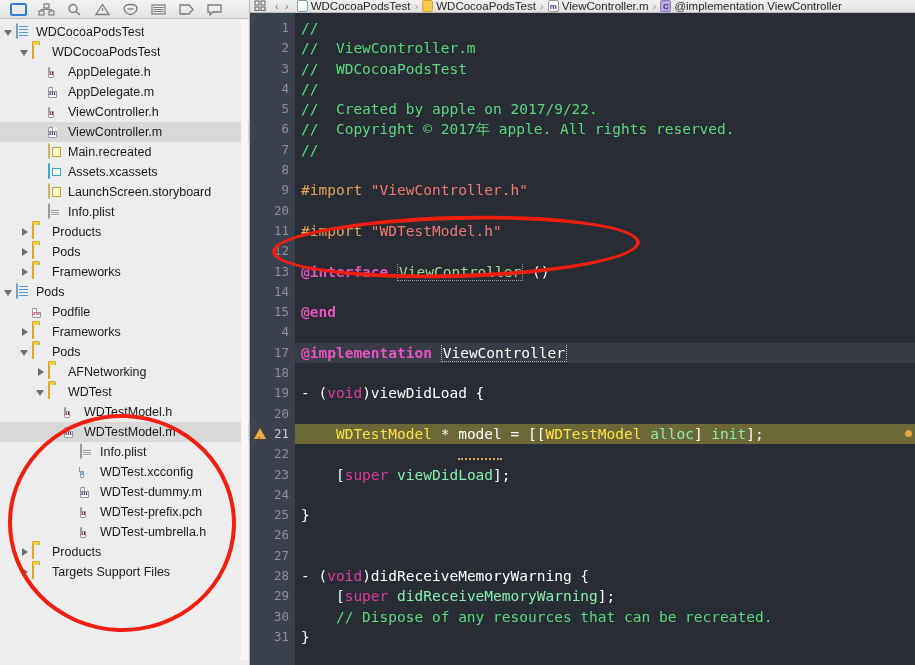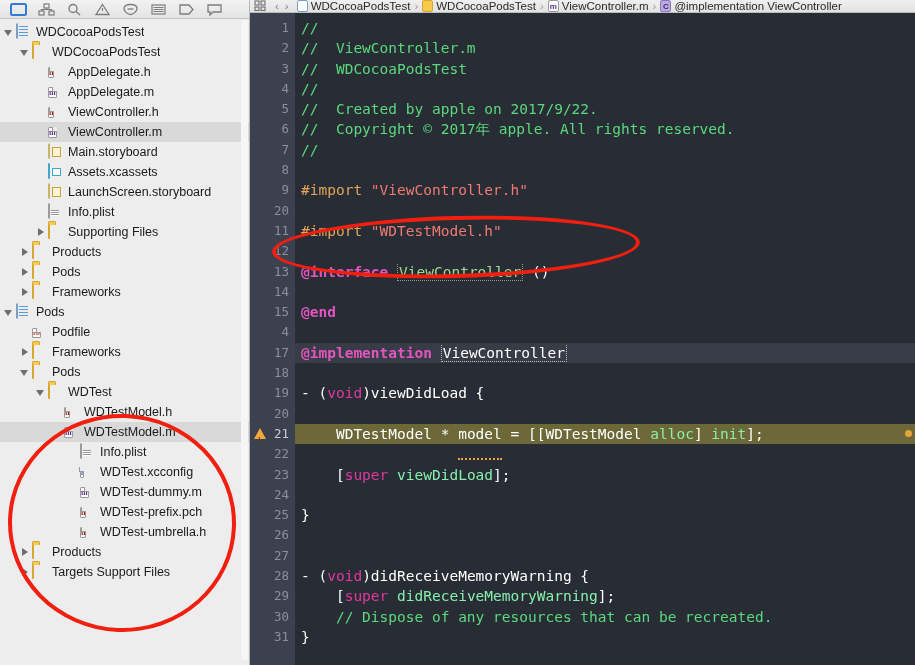--- a/index.html
+++ b/index.html
@@ -285,21 +285,21 @@
   }
   #lines .ln.cur { background: #383c47; }
   #lines .ln.warn { background: #6d6838; }
   .c-cmt  { color: #5bd97c; }
   .c-pre  { color: #e5a458; }
   .c-str  { color: #ef7a72; }
   .c-kw   { color: #e455c0; font-weight: bold; }
   .c-kw2  { color: #e0399e; }
   .c-plain{ color: #ffffff; }
   .c-msg  { color: #86efac; }
-  .c-cls  { color: #ffffff; }
+  .c-cls  { color: #fde047; }
   .underlined {
     border-bottom: 1px dotted #b9bcc4;
     border-left: 1px dotted #b9bcc4;
     border-right: 1px dotted #b9bcc4;
     padding: 0 1px 0 1px;
     color: #ffffff;
   }
   .underlined-green {
     border-bottom: 1px dotted #8fa08c;
     border-left: 1px dotted #8fa08c;
@@ -442,45 +442,39 @@
         <div class="row selected">
           <span style="display:inline-block;width:35px;flex:0 0 35px"></span>
           <span class="tri "></span>
           <span class="ico"><span class="ico-m"><span class="doc-page">m</span></span></span>
           <span class="lbl">ViewController.m</span>
         </div>
         <div class="row">
           <span style="display:inline-block;width:35px;flex:0 0 35px"></span>
           <span class="tri "></span>
           <span class="ico"><span class="sb-icon"></span></span>
-          <span class="lbl">Main.storyboard</span>
+          <span class="lbl">Main.recreated</span>
         </div>
         <div class="row">
           <span style="display:inline-block;width:35px;flex:0 0 35px"></span>
           <span class="tri "></span>
           <span class="ico"><span class="assets-icon"></span></span>
           <span class="lbl">Assets.xcassets</span>
         </div>
         <div class="row">
           <span style="display:inline-block;width:35px;flex:0 0 35px"></span>
           <span class="tri "></span>
           <span class="ico"><span class="sb-icon"></span></span>
           <span class="lbl">LaunchScreen.storyboard</span>
         </div>
         <div class="row">
           <span style="display:inline-block;width:35px;flex:0 0 35px"></span>
           <span class="tri "></span>
           <span class="ico"><span class="plist-icon"></span></span>
           <span class="lbl">Info.plist</span>
-        </div>
-        <div class="row">
-          <span style="display:inline-block;width:35px;flex:0 0 35px"></span>
-          <span class="tri closed"></span>
-          <span class="ico"><span class="folder"></span></span>
-          <span class="lbl">Supporting Files</span>
         </div>
         <div class="row">
           <span style="display:inline-block;width:19px;flex:0 0 19px"></span>
           <span class="tri closed"></span>
           <span class="ico"><span class="folder"></span></span>
           <span class="lbl">Products</span>
         </div>
         <div class="row">
           <span style="display:inline-block;width:19px;flex:0 0 19px"></span>
           <span class="tri closed"></span>
@@ -509,20 +503,26 @@
           <span style="display:inline-block;width:19px;flex:0 0 19px"></span>
           <span class="tri closed"></span>
           <span class="ico"><span class="folder"></span></span>
           <span class="lbl">Frameworks</span>
         </div>
         <div class="row">
           <span style="display:inline-block;width:19px;flex:0 0 19px"></span>
           <span class="tri open"></span>
           <span class="ico"><span class="folder"></span></span>
           <span class="lbl">Pods</span>
+        </div>
+        <div class="row">
+          <span style="display:inline-block;width:35px;flex:0 0 35px"></span>
+          <span class="tri closed"></span>
+          <span class="ico"><span class="folder"></span></span>
+          <span class="lbl">AFNetworking</span>
         </div>
         <div class="row">
           <span style="display:inline-block;width:35px;flex:0 0 35px"></span>
           <span class="tri open"></span>
           <span class="ico"><span class="folder"></span></span>
           <span class="lbl">WDTest</span>
         </div>
         <div class="row">
           <span style="display:inline-block;width:51px;flex:0 0 51px"></span>
           <span class="tri "></span>

